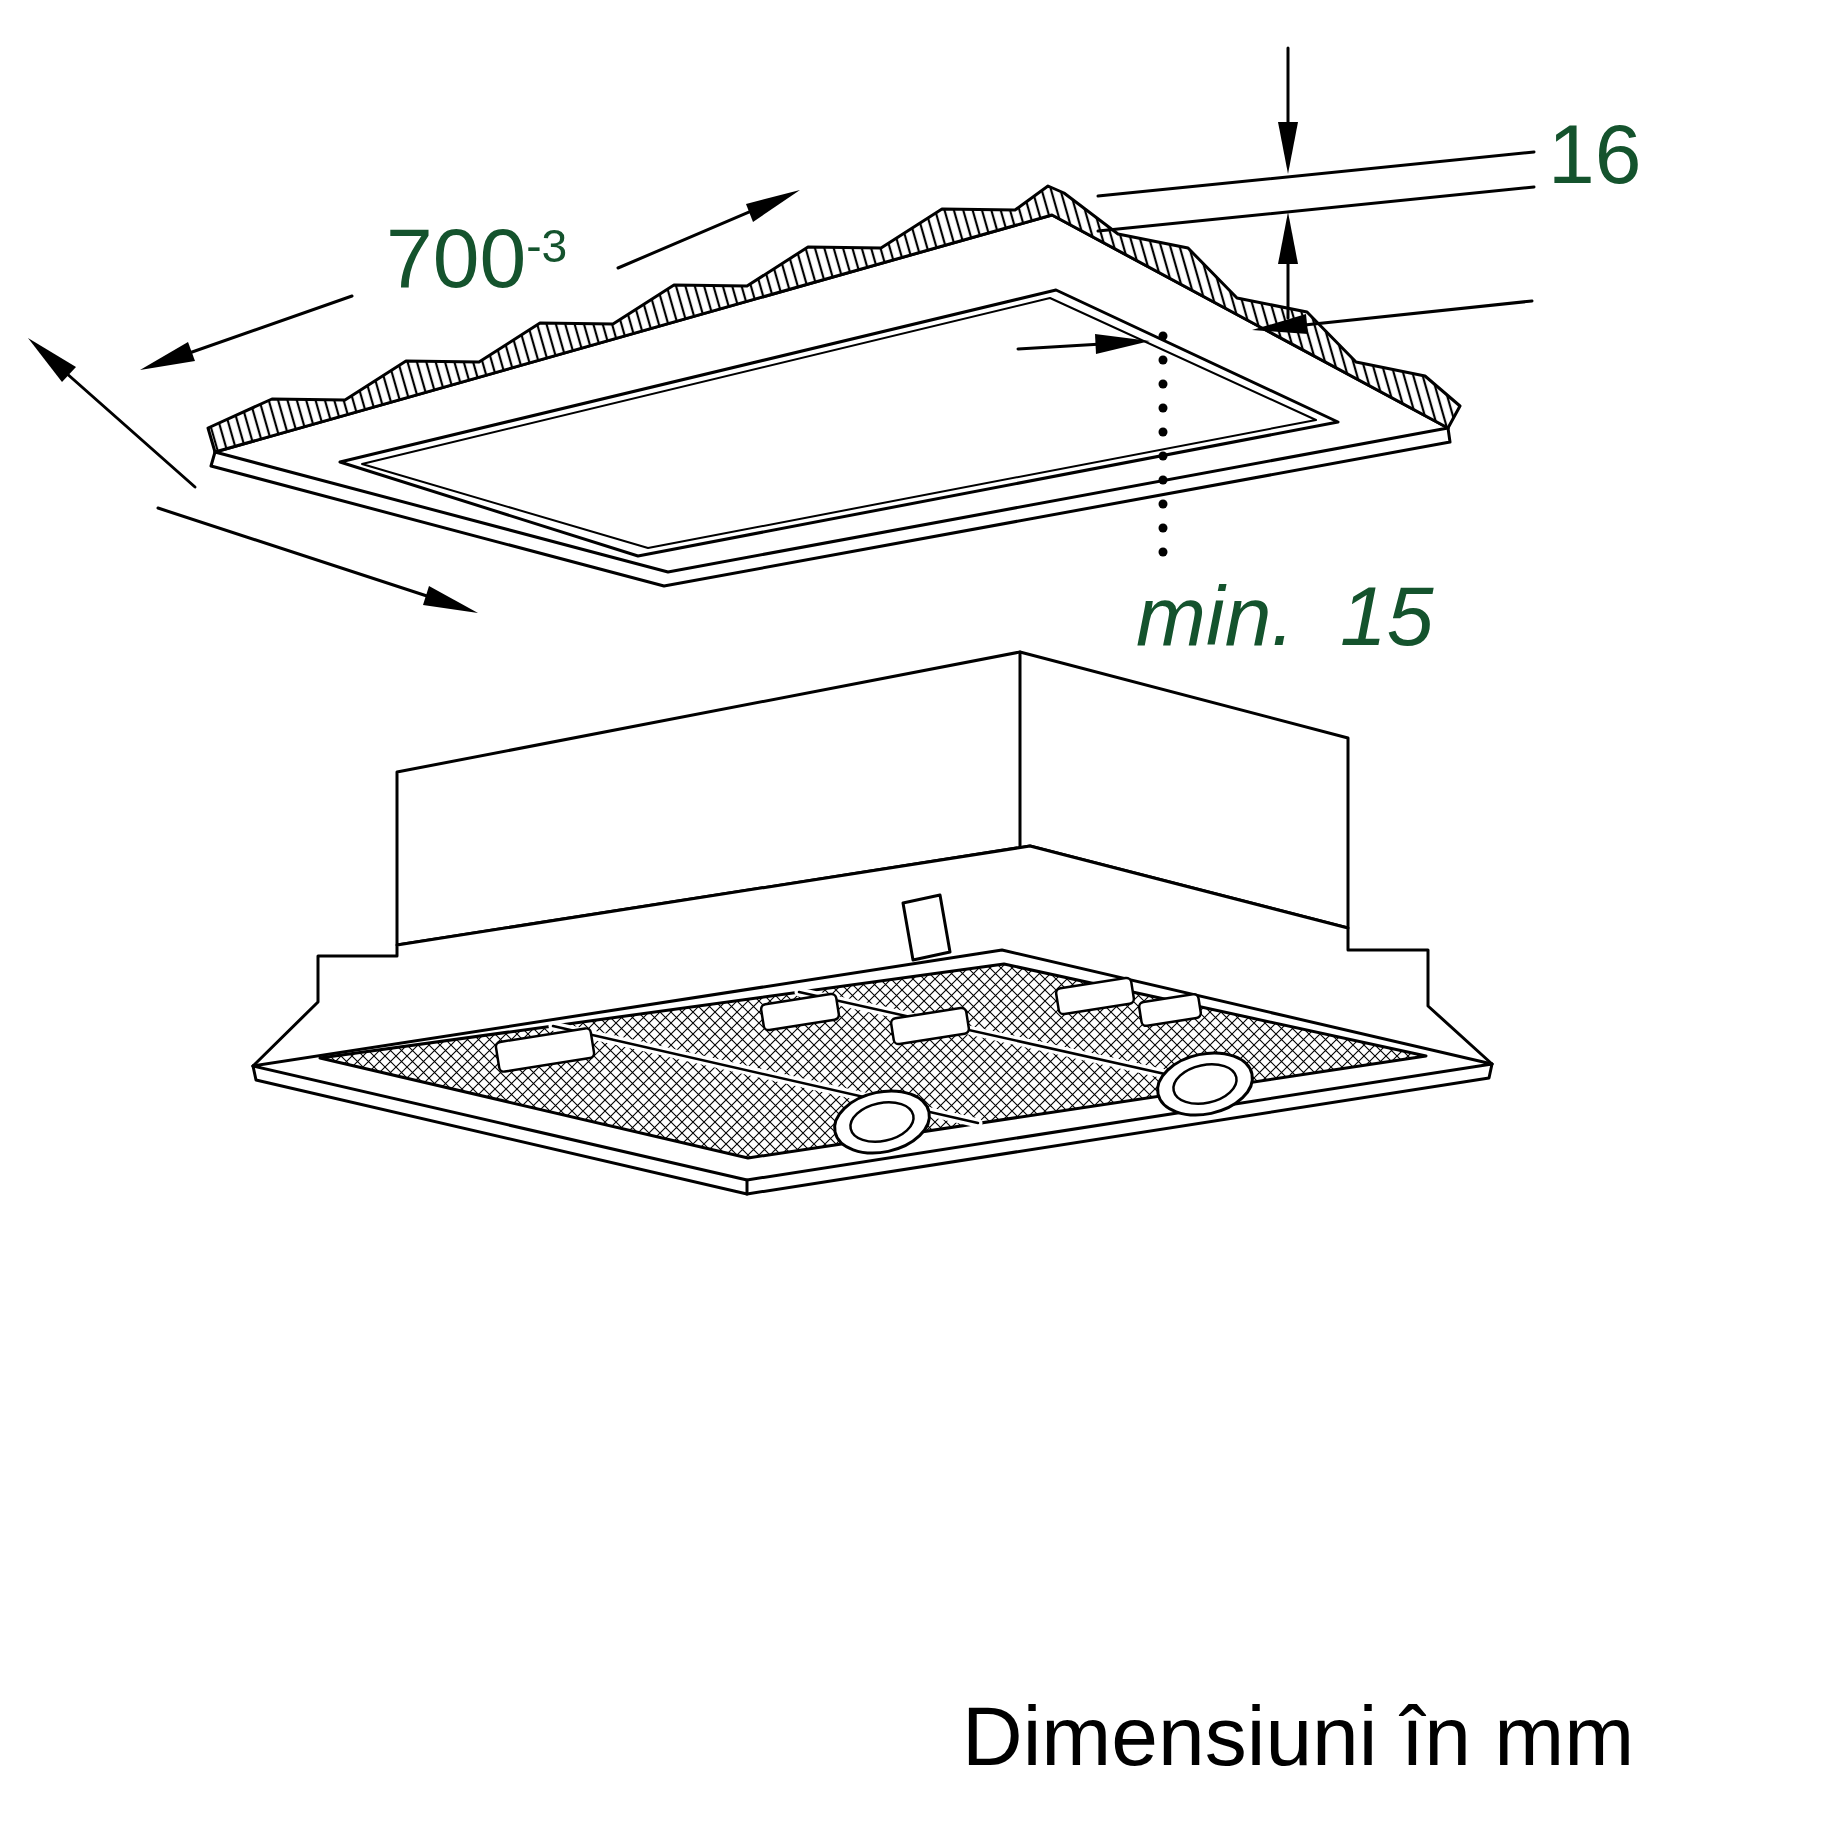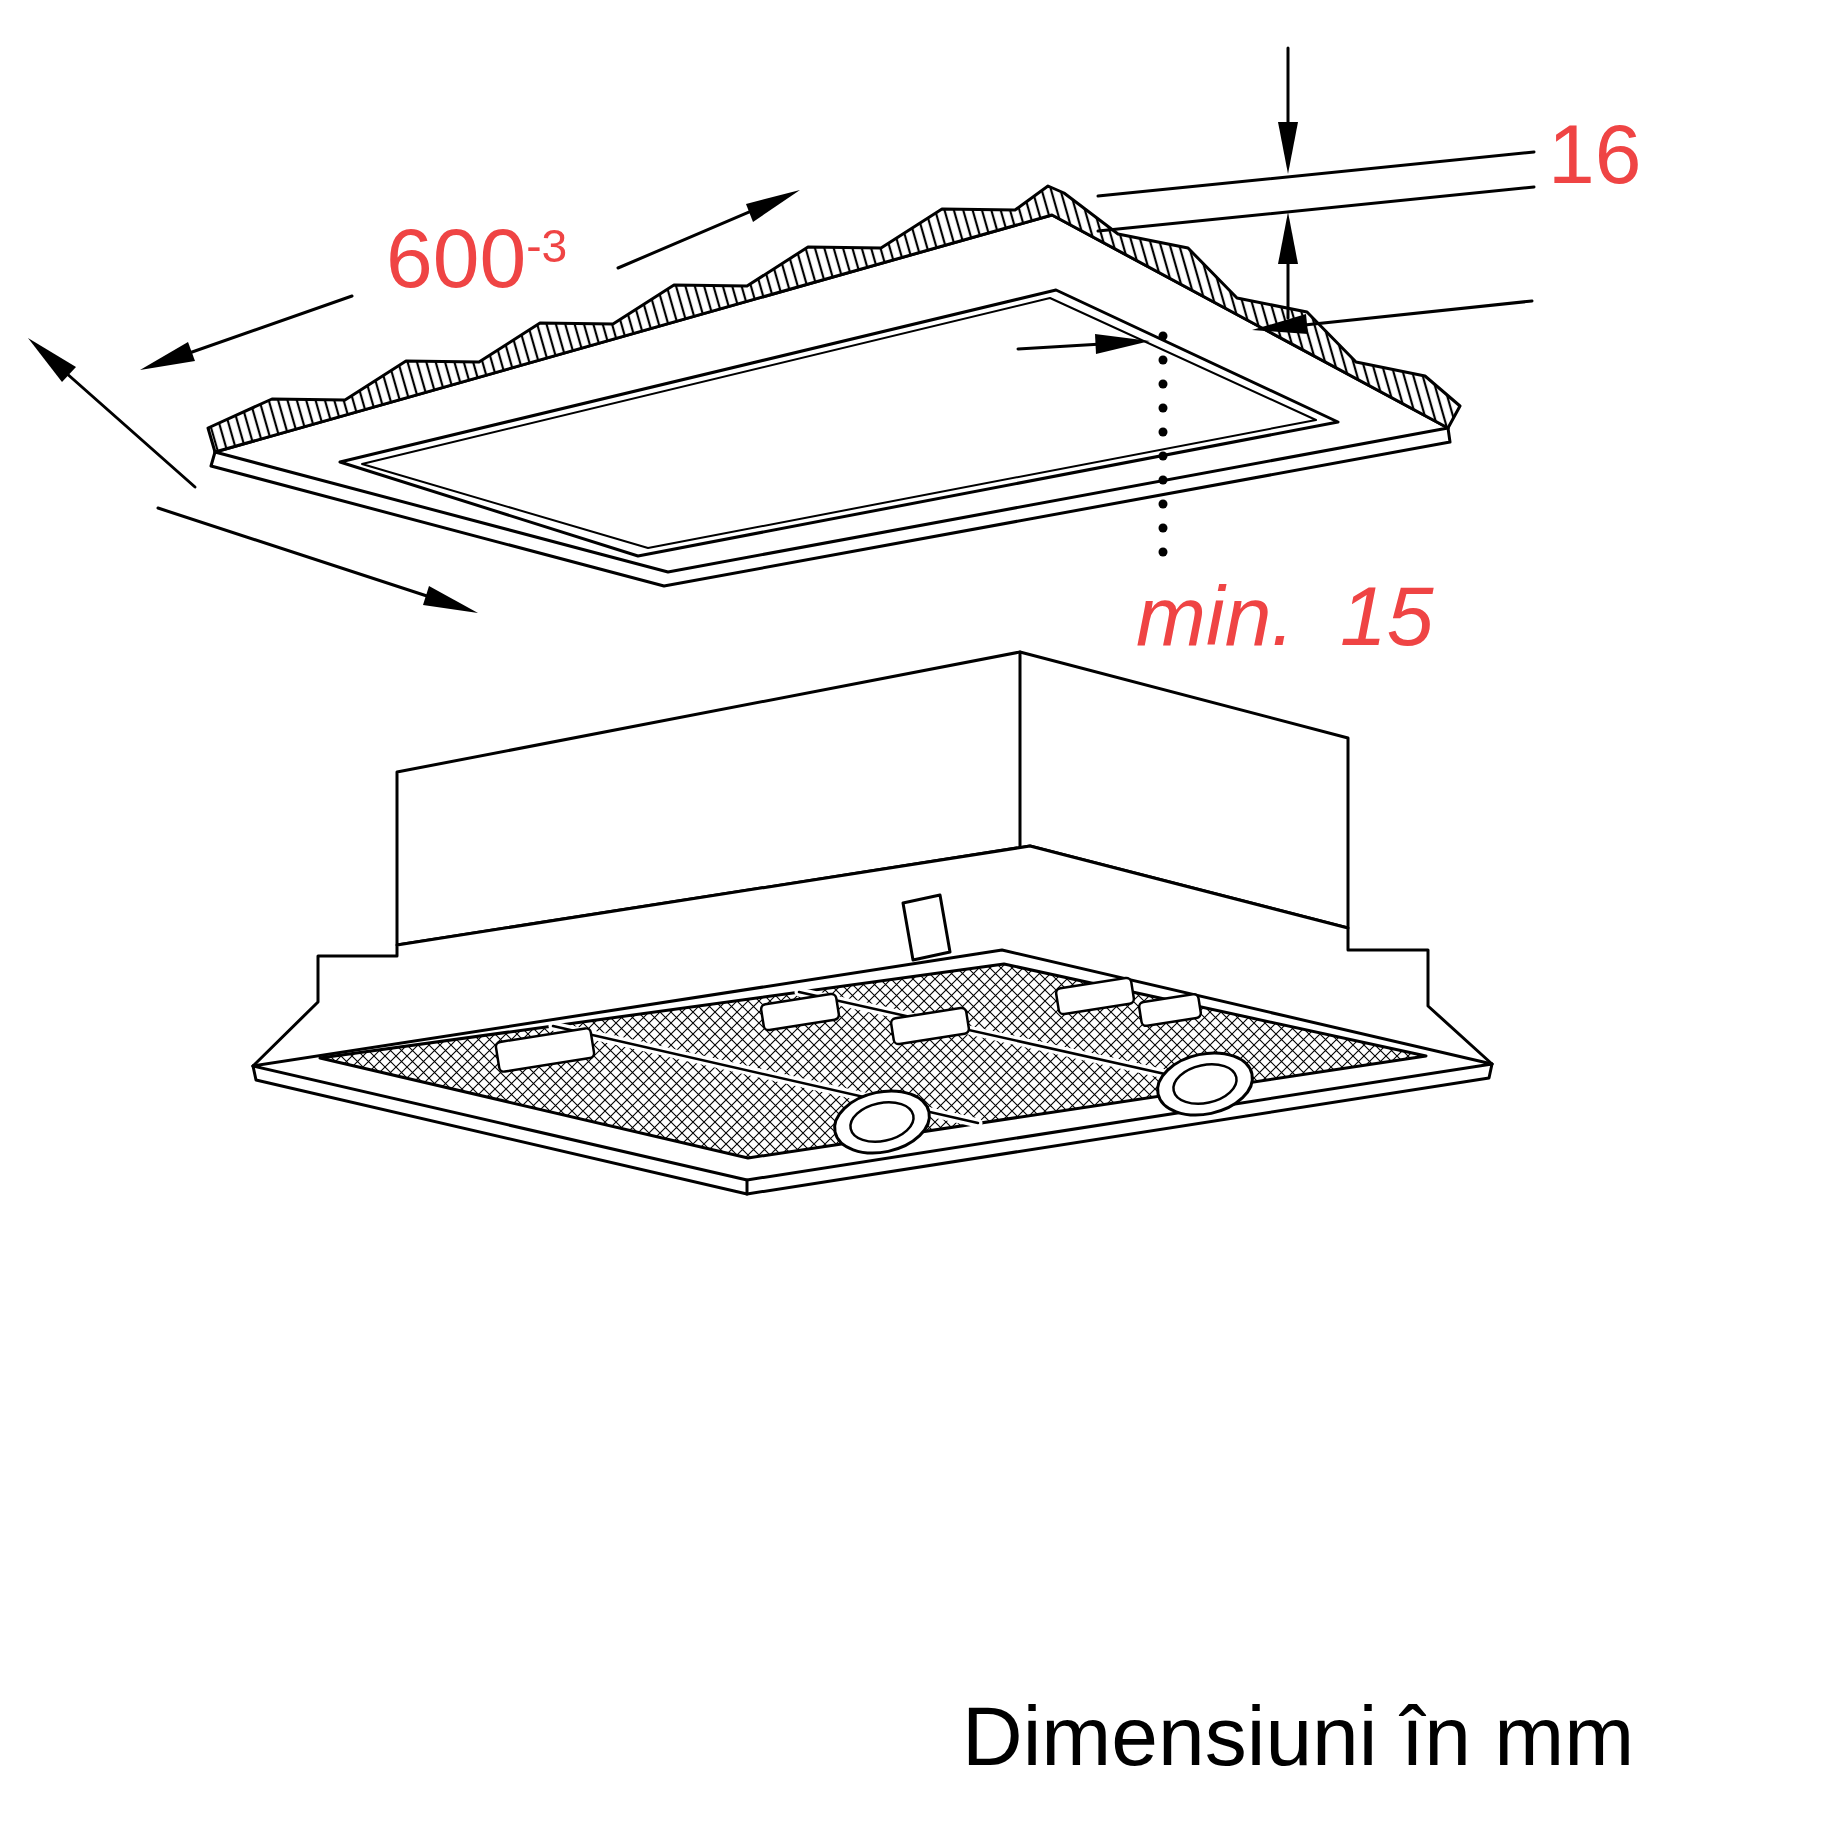--- a/index.html
+++ b/index.html
@@ -10,21 +10,21 @@
     font-family:"Liberation Sans", sans-serif;
     color:#000;
     overflow:hidden;
   }
   .canvas svg{position:absolute;left:0;top:0;}
   .dim-label{
     position:absolute;
     font-size:84px;
     line-height:1;
     white-space:nowrap;
-    color:#ef4444;
+    color:#14532d;
   }
   .dim-label sup{
     font-size:0.55em;
     vertical-align:0.55em;
   }
   .min15{word-spacing:22px;font-style:italic;}
   .footer-note{
     position:absolute;
     left:962px;top:1694px;
     font-size:84px;
@@ -143,21 +143,21 @@
           <circle cx="1163" cy="456" r="4.5"></circle>
         <circle cx="1163" cy="480" r="4.5"></circle>
           <circle cx="1163" cy="504" r="4.5"></circle>
         <circle cx="1163" cy="528" r="4.5"></circle>
           <circle cx="1163" cy="552" r="4.5"></circle>
       </g>
     </g>
   </svg>
 
   <div class="dim-label" style="left:386px;top:216px">
-    <span>600</span><sup>-3</sup>
+    <span>700</span><sup>-3</sup>
   </div>
 
 
   <div class="dim-label" style="left:1548px;top:112px">
     <span>16</span>
   </div>
 
   <div class="dim-label min15" style="left:1136px;top:574px">
     <span>min. 15</span>
   </div>

